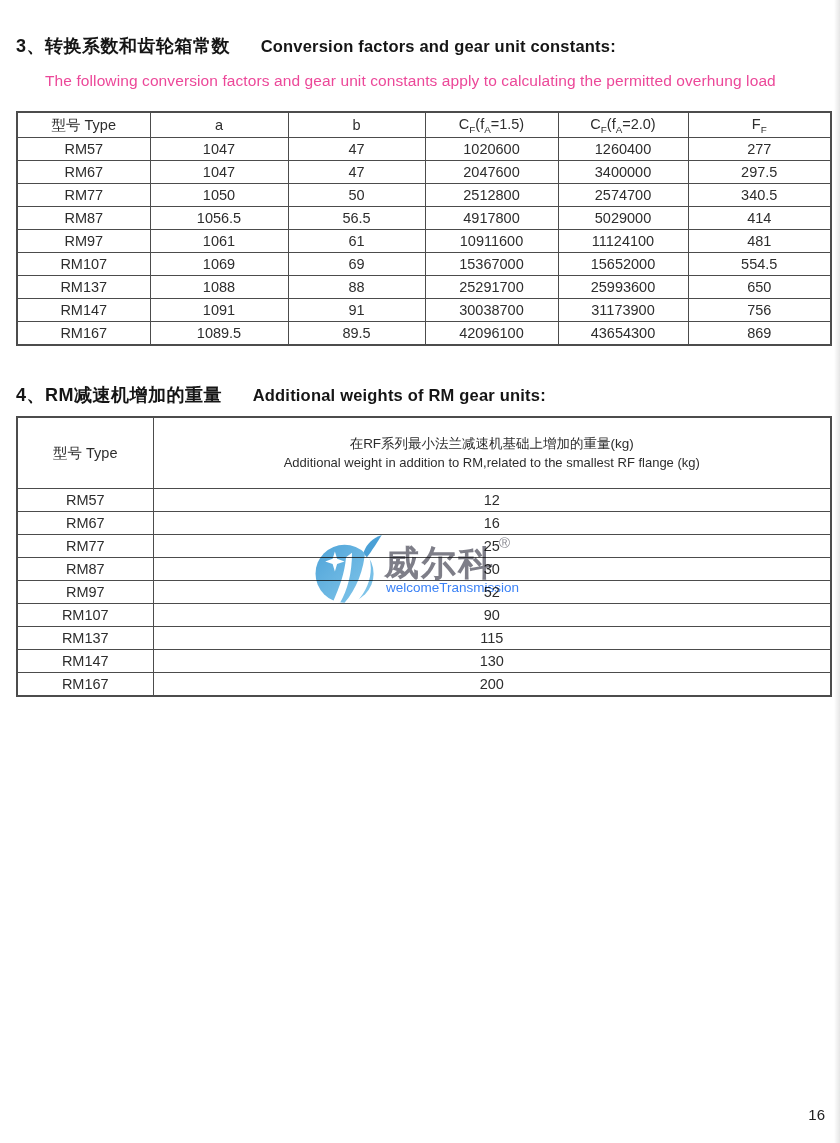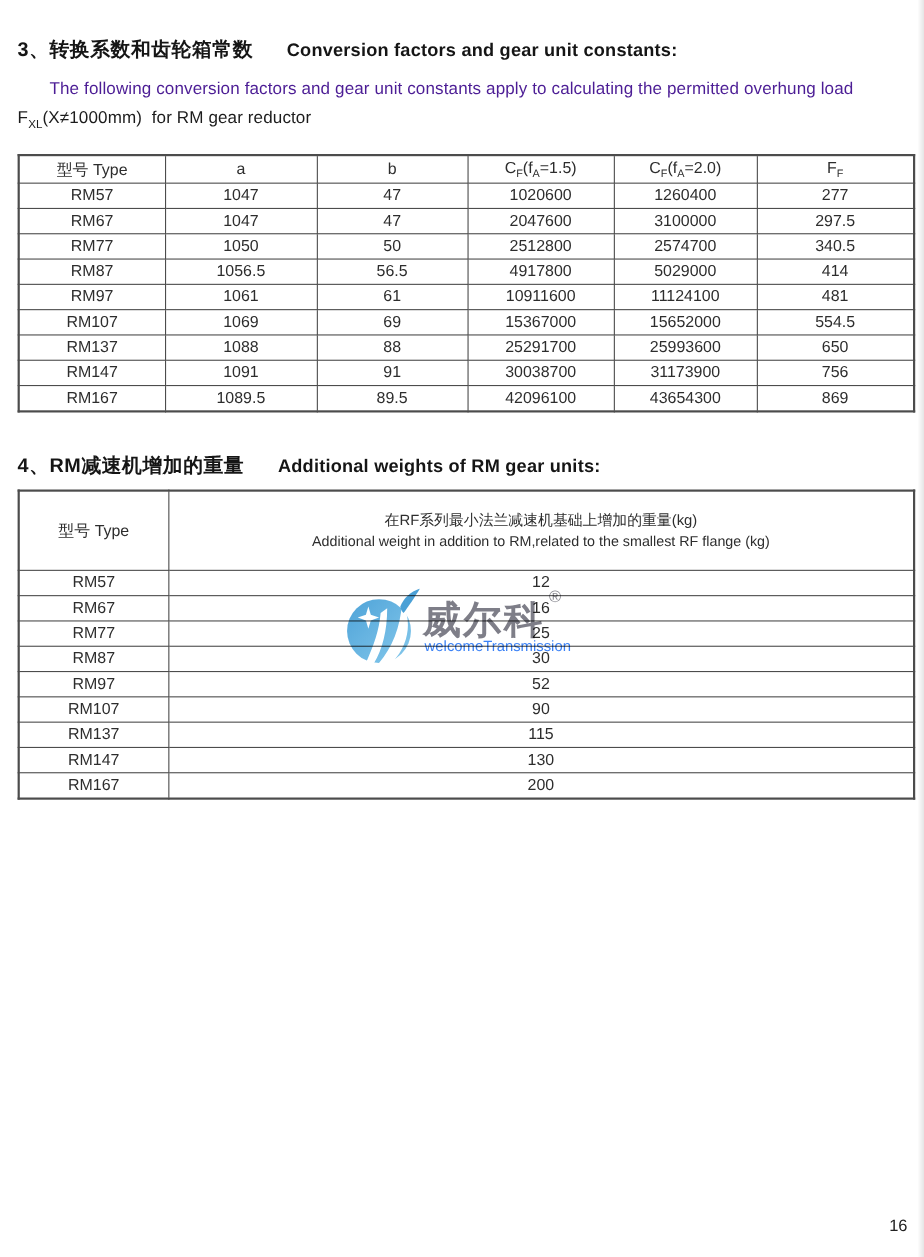--- a/index.html
+++ b/index.html
@@ -7,21 +7,21 @@
         font-family:"Liberation Sans","DejaVu Sans",sans-serif;color:#222;overflow:hidden;}
   .content{position:absolute;left:16px;top:0;width:814px;}
 
   .sec-title{margin:0;font-weight:bold;color:#151515;}
   .sec-title .zh{font-size:18px;letter-spacing:0.5px;}
   .sec-title .en{font-size:16.5px;margin-left:24px;letter-spacing:0.2px;}
   #sec3-title{margin-top:30px;}
   #sec4-title{margin-top:33px;}
 
   .desc-zh{margin:15px 0 0 29px;font-size:16px;color:#1c1c1c;letter-spacing:0.3px;}
-  .desc-en1{margin:14px 0 0 29px;font-size:15.5px;color:#4c1d95;letter-spacing:0.1px;}
+  .desc-en1{margin:14px 0 0 29px;font-size:15.5px;color:#ec4899;letter-spacing:0.1px;}
   .desc-en2{margin:9px 0 0 0;font-size:15.5px;color:#1c1c1c;letter-spacing:0.1px;}
   sub{font-size:68%;}
 
   table{border-collapse:collapse;width:814px;table-layout:fixed;background:#fff;}
   table,th,td{border:1px solid #4c4c4c;}
   table{border-width:2px;}
   th,td{padding:0;text-align:center;vertical-align:middle;
         font-size:14.5px;font-weight:normal;color:#2d2d2d;overflow:hidden;white-space:nowrap;}
   #table1{margin-top:21px;}
   #table1 th{height:24px;}
@@ -51,21 +51,20 @@
 
 <div class="page">
   <div class="content">
 
     <h2 class="sec-title" id="sec3-title">
       <span class="zh">3、</span><span class="zh">转换系数和齿轮箱常数</span>
       <span class="en">Conversion factors and gear unit constants:</span>
     </h2>
 
     <p class="desc-en1">The following conversion factors and gear unit constants apply to calculating the permitted overhung load</p>
-    <p class="desc-en2"><span>F</span><sub>XL</sub><span>(X≠1000mm)&nbsp; for RM gear reductor</span></p>
 
     <table id="table1">
       <colgroup>
         <col style="width:133px">
           <col style="width:138px">
           <col style="width:137px">
         <col style="width:133px">
           <col style="width:130px">
           <col style="width:143px">
       </colgroup>
@@ -86,21 +85,21 @@
             <td>47</td>
             <td>1020600</td>
             <td>1260400</td>
             <td>277</td>
           </tr>
           <tr>
             <td>RM67</td>
             <td>1047</td>
             <td>47</td>
             <td>2047600</td>
-            <td>3100000</td>
+            <td>3400000</td>
             <td>297.5</td>
           </tr>
           <tr>
             <td>RM77</td>
             <td>1050</td>
             <td>50</td>
             <td>2512800</td>
             <td>2574700</td>
             <td>340.5</td>
           </tr>

